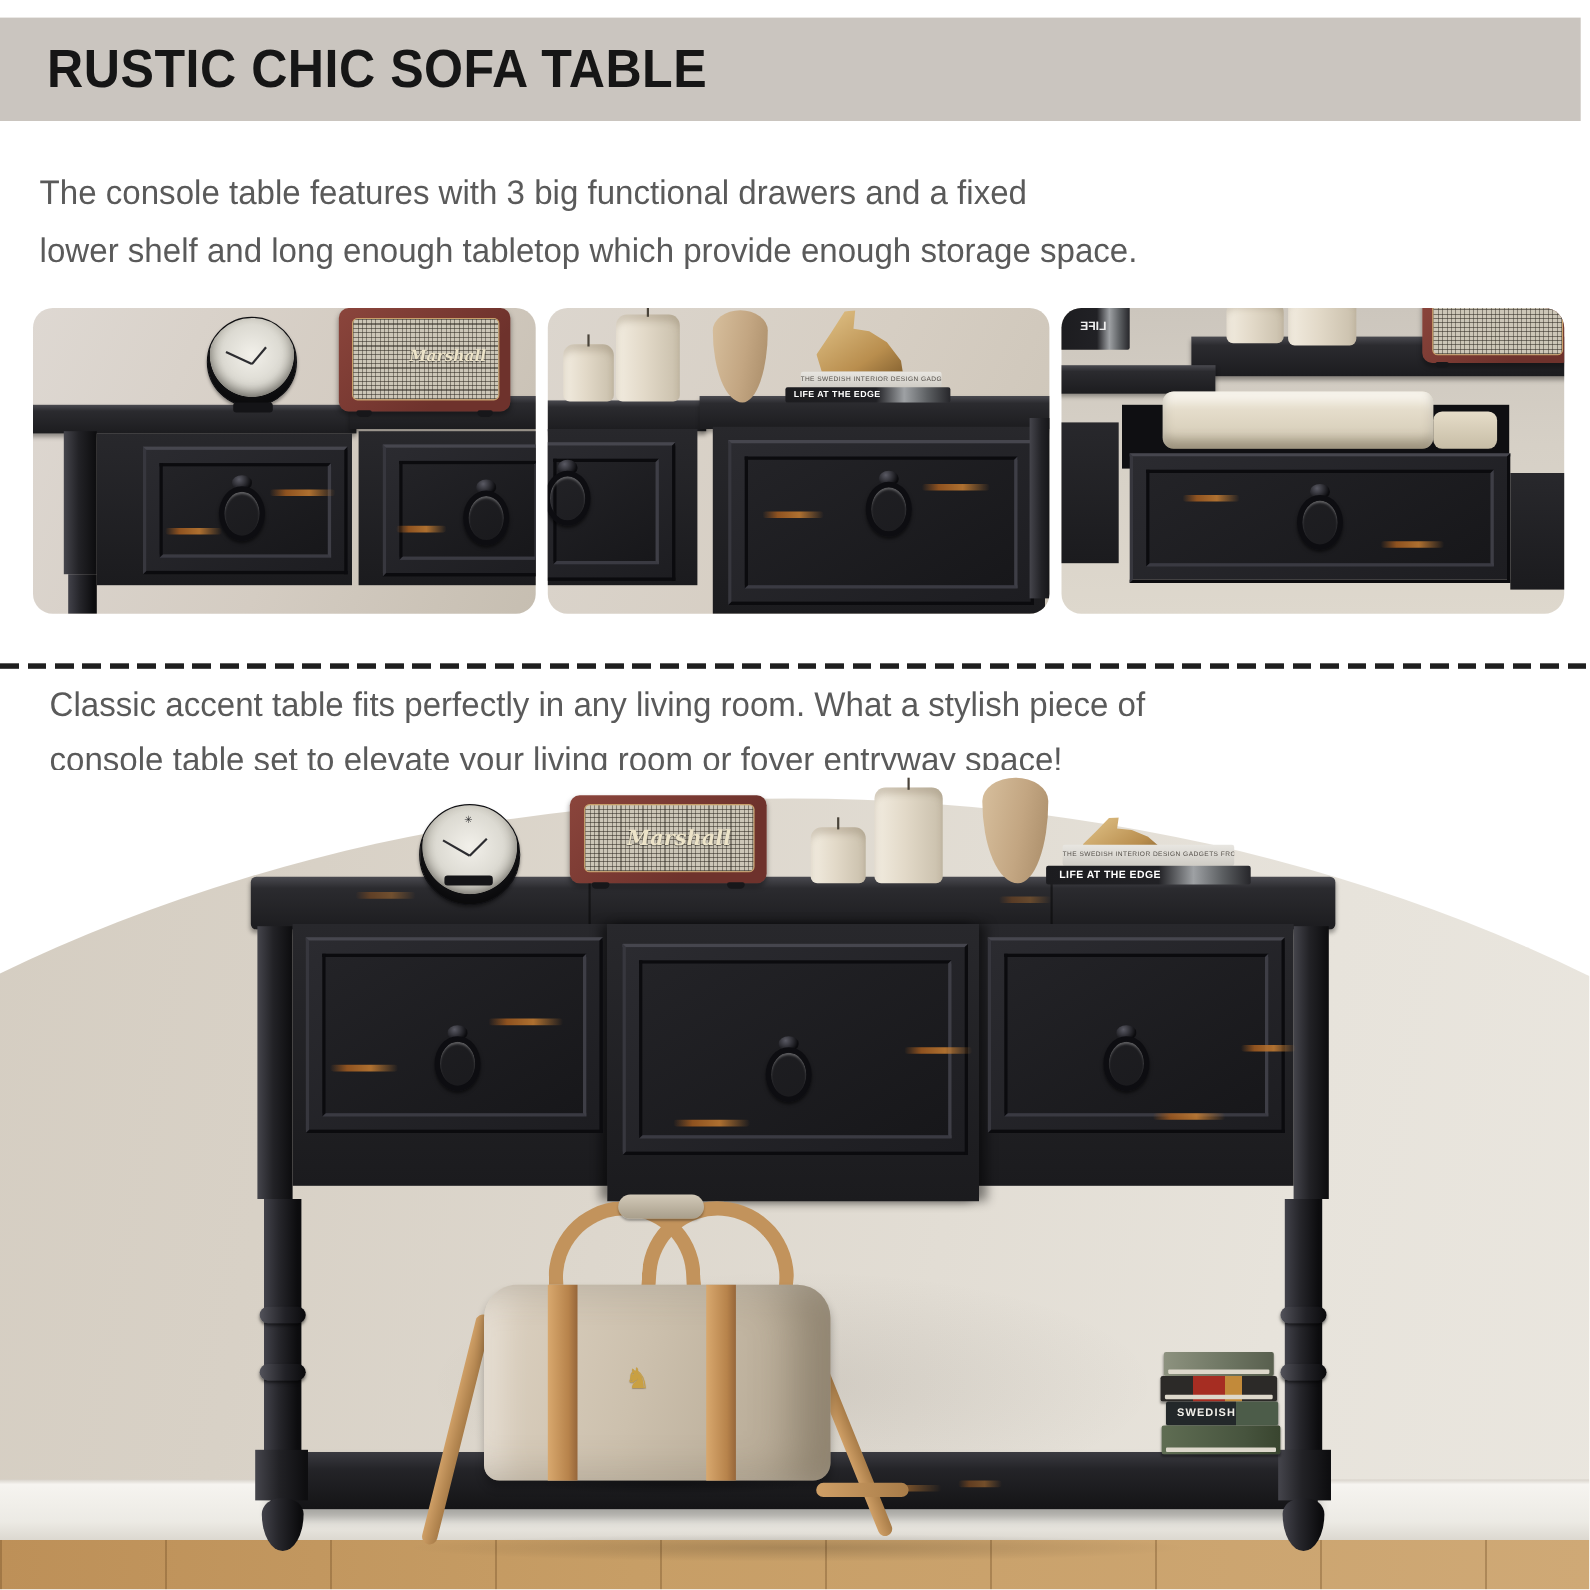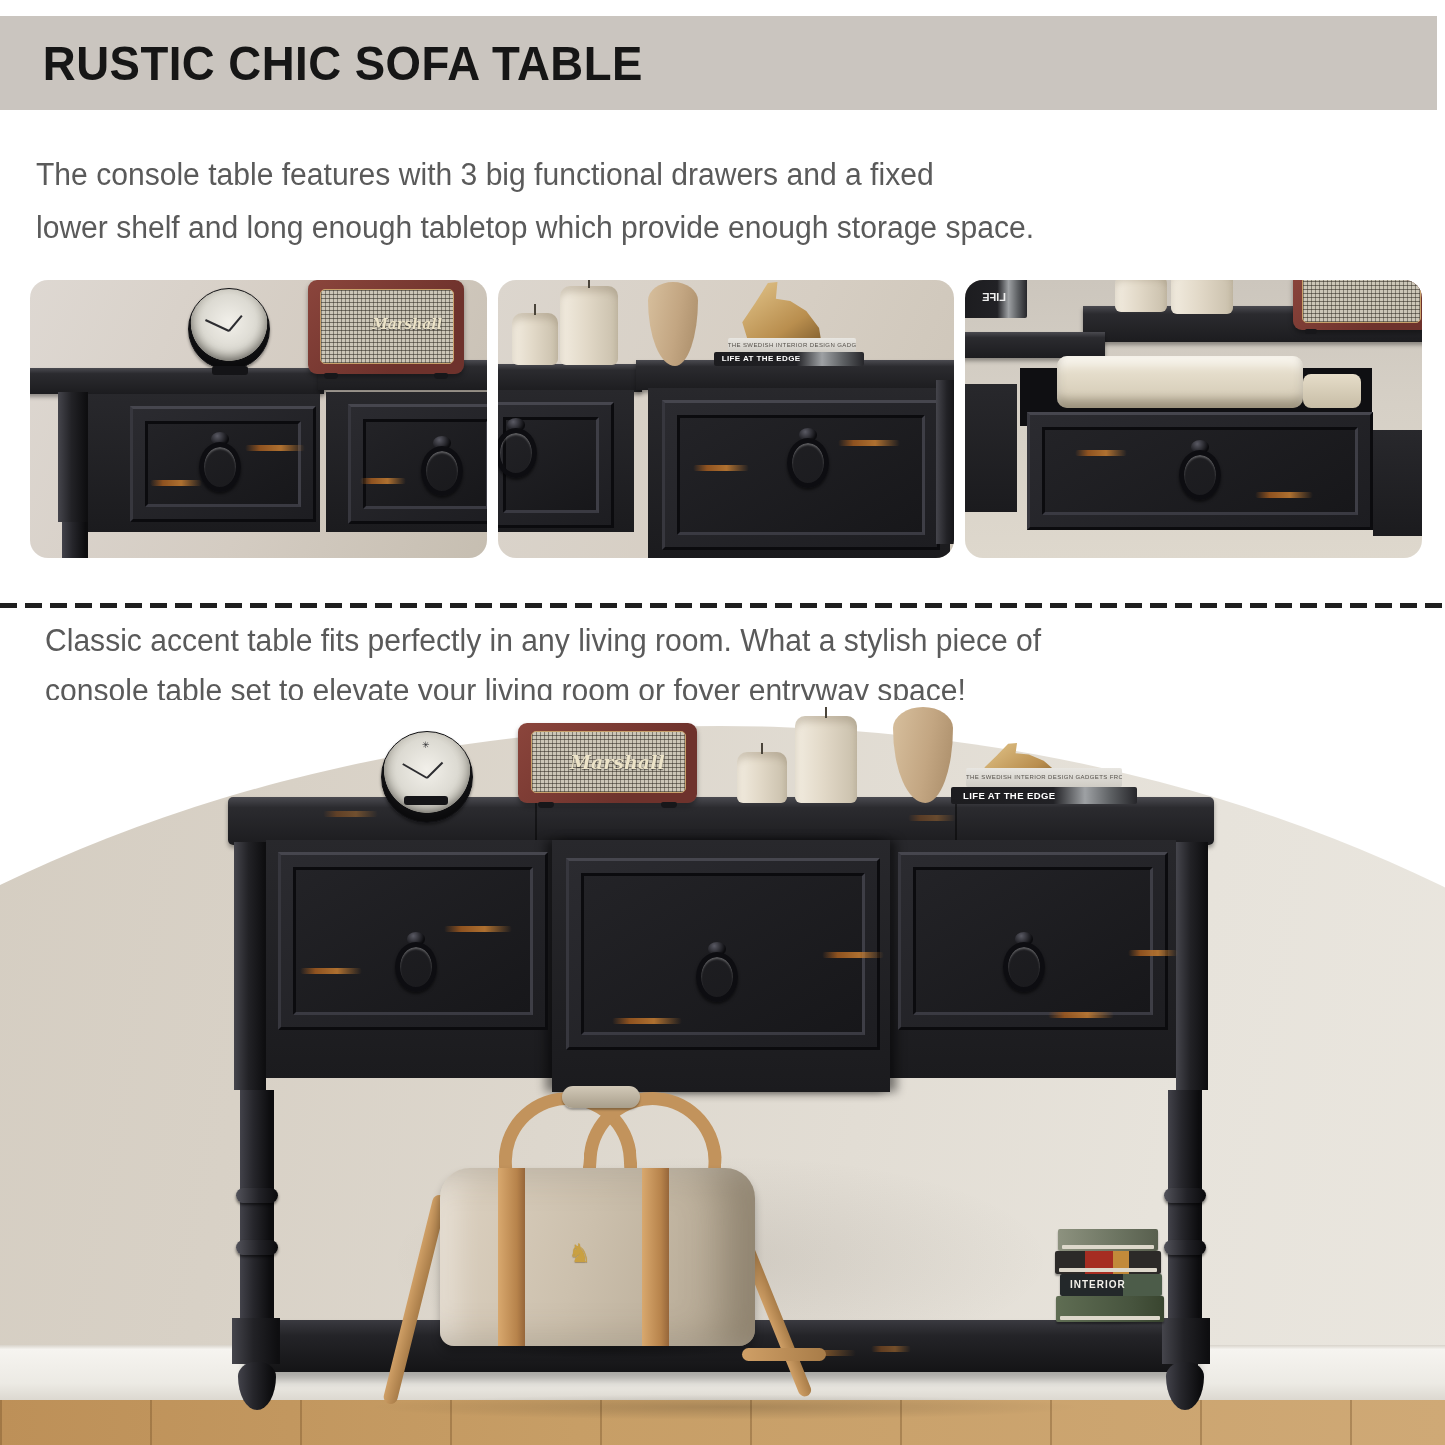--- a/index.html
+++ b/index.html
@@ -353,17 +353,17 @@
   </div>
   <div class="abs sling" style="left:742px;top:648px;width:84px;height:13px"></div>
 
   <div class="abs shadow" style="left:1046px;top:612px;width:130px;height:16px;opacity:.7"></div>
   <div class="abs shelfbook sb1" style="left:1058px;top:529px;width:100px;height:22px">
       <div class="pagedge"></div>
     </div>
   <div class="abs shelfbook sb2" style="left:1055px;top:551px;width:106px;height:23px">
       <div class="pagedge"></div>
     </div>
-  <div class="abs shelfbook sb3" style="left:1060px;top:574px;width:102px;height:22px">INTERIOR</div>
+  <div class="abs shelfbook sb3" style="left:1060px;top:574px;width:102px;height:22px">SWEDISH</div>
   <div class="abs shelfbook sb4" style="left:1056px;top:596px;width:108px;height:26px">
       <div class="pagedge"></div>
     </div>
 </div>
 
 </body></html>

